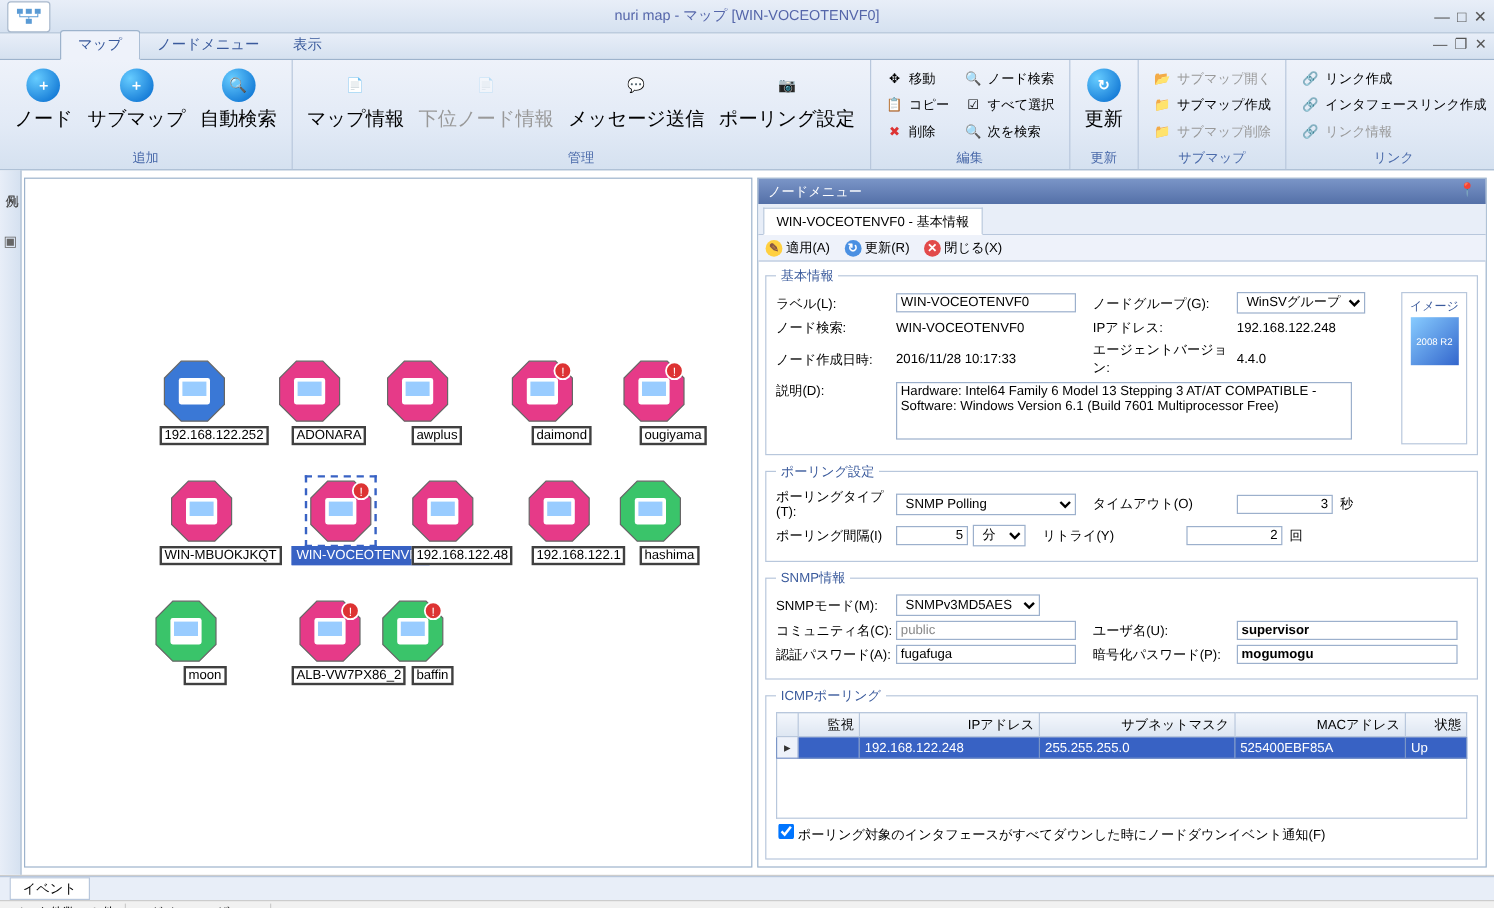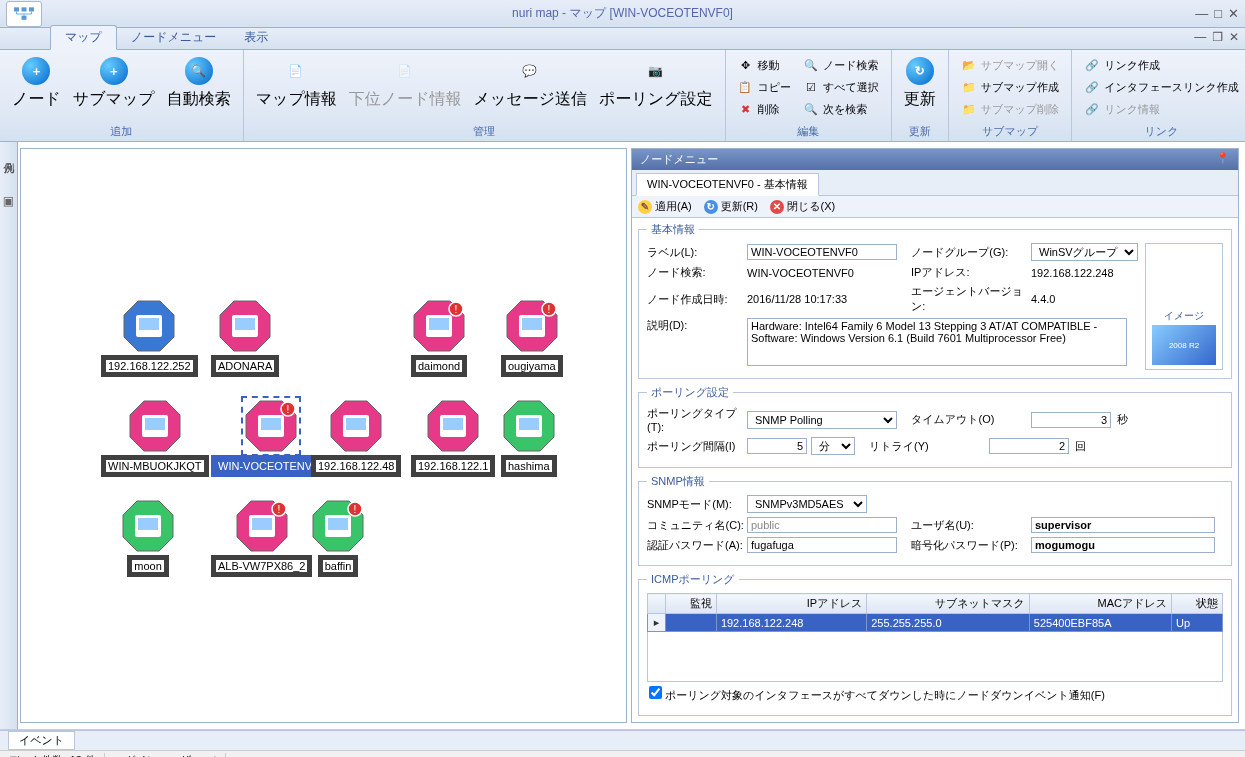--- a/index.html
+++ b/index.html
@@ -40,21 +40,21 @@
 
 .mainbody { display: flex; height: 588px; border-bottom: 1px solid #ccc; }
 .leftstrip { width: 18px; background: linear-gradient(to right, #e8eef8, #d5e1f0); border-right: 1px solid #9db3cc; display: flex; flex-direction: column; align-items: center; padding-top: 12px; gap: 40px; }
 .leftstrip .tabv { writing-mode: vertical-rl; font-size: 11px; color: #444; cursor: pointer; }
 
 .canvaswrap { width: 607px; background: #fff; border: 1px solid #9db3cc; margin: 6px 2px 6px 2px; position: relative; }
 .canvas { position: relative; width: 100%; height: 100%; }
 
 .node { position: absolute; display: flex; flex-direction: column; align-items: center; cursor: pointer; }
 .node .shape { width: 54px; height: 54px; display: flex; align-items: center; justify-content: center; }
-.node .label { margin-top: 2px; font-size: 11px; background: #fff; border: 5px solid #404040; padding: 0 2px; white-space: nowrap; }
+.node .label { margin-top: 2px; font-size: 11px; background: #fff; border: 2px solid #404040; padding: 0 2px; white-space: nowrap; margin-left: 32px; }
 .node.selected .label { background: #3862c4; color: #fff; border-color: #3862c4; }
 .node.selected .shape { outline: 2px dashed #3862c4; outline-offset: 1px; }
 
 
 .nodepanel { flex: 1; margin: 6px 6px 6px 2px; border: 1px solid #9db3cc; display: flex; flex-direction: column; background: #fff; }
 .nodepanel .np-title { background: linear-gradient(to bottom, #7a95c7, #5470a8); color: #fff; padding: 3px 8px; font-size: 11px; display: flex; }
 .nodepanel .np-title .pin { margin-left: auto; cursor: pointer; }
 .np-tabstrip { background: #e8eef8; padding: 3px 4px 0; border-bottom: 1px solid #b8c7dc; }
 .np-tab { display: inline-block; background: #fff; border: 1px solid #b8c7dc; border-bottom: 1px solid #fff; padding: 3px 10px; font-size: 11px; margin-bottom: -1px; }
 .np-toolbar { background: #eef2fa; border-bottom: 1px solid #b8c7dc; padding: 3px 6px; display: flex; gap: 12px; font-size: 11px; }
@@ -72,23 +72,23 @@
 .formrow .lab2 { width: 120px; flex-shrink: 0; margin-left: 14px; }
 .formrow input[type=text], .formrow select, .formrow textarea { border: 1px solid #9cb0cc; font-size: 11px; padding: 1px 3px; background: #fff; }
 .formrow .val { }
 input.w150 { width: 150px; }
 input.w180 { width: 184px; font-weight: bold; }
 select.w150 { width: 150px; }
 select.w120 { width: 120px; }
 textarea.desc { width: 380px; height: 48px; resize: none; font-family: inherit; }
 .numspin { width: 80px; text-align: right; }
 
-.imgbox { border: 1px solid #b8c7dc; padding: 4px 6px; display: inline-flex; flex-direction: column; align-items: center; margin-left: auto; justify-content: flex-end; }
+.imgbox { border: 1px solid #b8c7dc; padding: 4px 6px; display: inline-flex; flex-direction: column; align-items: center; margin-left: auto; }
 .imgbox .imglbl { font-size: 10px; color: #3a5a9c; margin-bottom: 2px; }
-.imgbox .imgthumb { width: 64px; height: 40px; background: linear-gradient(135deg,#8cf,#36c); display: flex; align-items: center; justify-content: center; color: #fff; font-size: 8px; }
+.imgbox .imgthumb { width: 40px; height: 40px; background: linear-gradient(135deg,#8cf,#36c); display: flex; align-items: center; justify-content: center; color: #fff; font-size: 8px; }
 
 
 .icmptbl { width: 100%; border-collapse: collapse; font-size: 11px; }
 .icmptbl th { background: linear-gradient(to bottom, #f4f7fc, #dde6f2); border: 1px solid #b8c7dc; padding: 2px 4px; text-align: right; font-weight: normal; }
 .icmptbl td { border: 1px solid #7a95c7; padding: 2px 4px; background: #3862c4; color: #fff; }
 .icmptbl td.rowhead { background: #eef2fa; color: #333; width: 18px; text-align: center; }
 
 .chkrow { font-size: 11px; padding: 4px 2px; }
 
 
@@ -304,20 +304,31 @@
         <div class="node" style="left: 190px; top: 150px;">
           <div class="shape">
             <svg class="oct" viewBox="0 0 54 54">
     <polygon points="16,2 38,2 52,16 52,38 38,52 16,52 2,38 2,16" fill="#e63a88" stroke="#666" stroke-width="1"></polygon>
     <rect x="14" y="16" width="26" height="22" fill="#fff" rx="2"></rect>
     <rect x="17" y="19" width="20" height="12" fill="#9cf"></rect>
 
   </svg>
           </div>
           <div class="label">ADONARA</div>
+        </div>
+        <div class="node" style="left: 290px; top: 150px;">
+          <div class="shape">
+            <svg class="oct" viewBox="0 0 54 54">
+    <polygon points="16,2 38,2 52,16 52,38 38,52 16,52 2,38 2,16" fill="#e63a88" stroke="#666" stroke-width="1"></polygon>
+    <rect x="14" y="16" width="26" height="22" fill="#fff" rx="2"></rect>
+    <rect x="17" y="19" width="20" height="12" fill="#9cf"></rect>
+
+  </svg>
+          </div>
+          <div class="label">awplus</div>
         </div>
         <div class="node" style="left: 390px; top: 150px;">
           <div class="shape">
             <svg class="oct" viewBox="0 0 54 54">
     <polygon points="16,2 38,2 52,16 52,38 38,52 16,52 2,38 2,16" fill="#e63a88" stroke="#666" stroke-width="1"></polygon>
     <rect x="14" y="16" width="26" height="22" fill="#fff" rx="2"></rect>
     <rect x="17" y="19" width="20" height="12" fill="#9cf"></rect>
     <circle cx="44" cy="10" r="7" fill="#d33" stroke="#fff" stroke-width="1.5"></circle>
               <text x="44" y="14" font-size="10" fill="#fff" text-anchor="middle">!</text>
   </svg>

